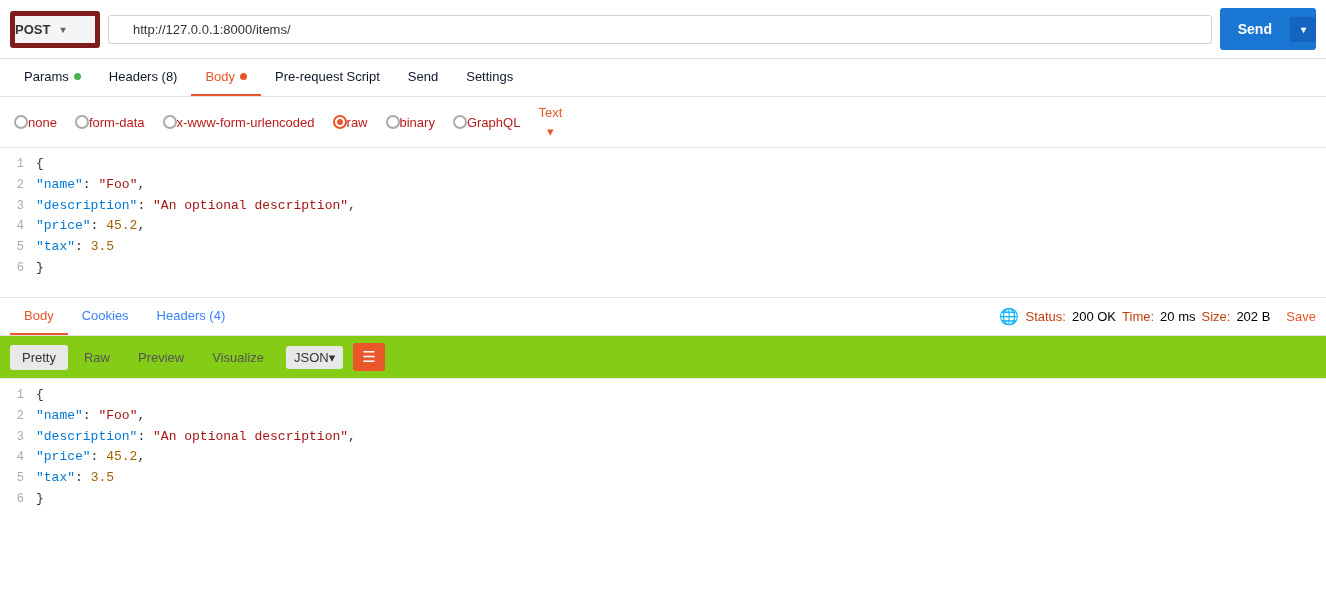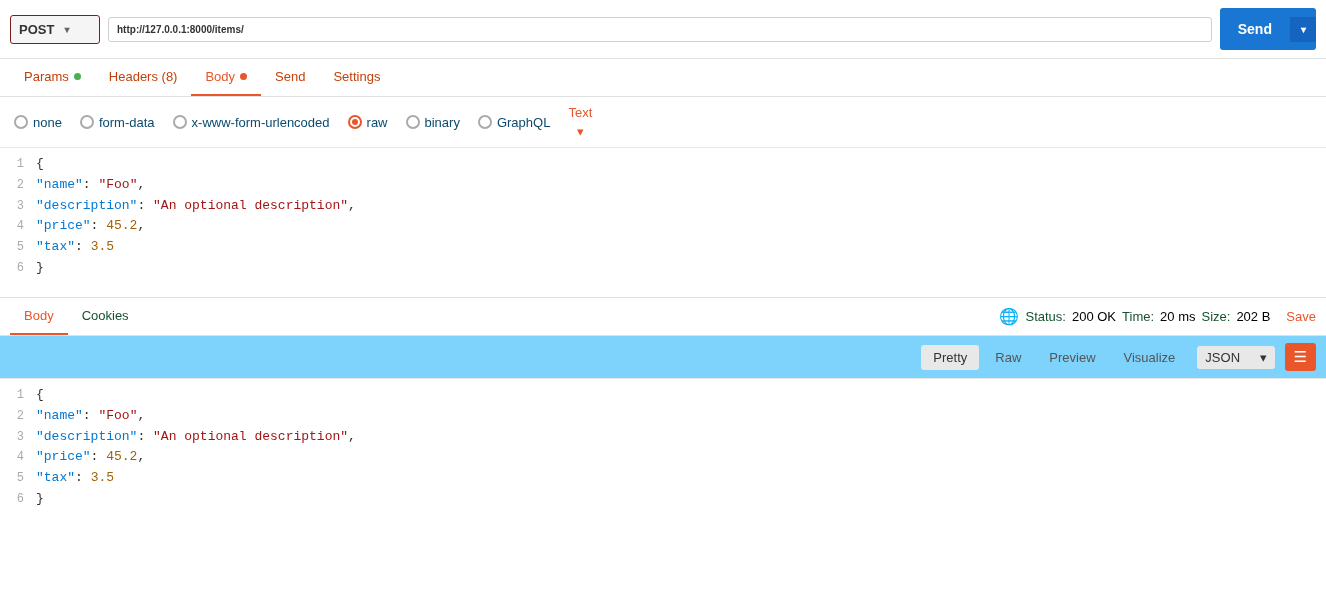--- a/index.html
+++ b/index.html
@@ -18,46 +18,45 @@
       padding: 8px 10px;
       background: #fff;
       border-bottom: 1px solid #e0e0e0;
       gap: 8px;
     }
 
     .method-select {
       display: flex;
       align-items: center;
       background: #f5f5f5;
-      border: 1px solid #7f1d1d;
-      border-radius: 3px;
-      padding: 6px 8px;
+      border: 5px solid #7f1d1d;
+      border-radius: 3px;
+      padding: 6px 0;
       font-weight: 600;
       font-size: 13px;
       color: #333;
       cursor: pointer;
       gap: 10px;
       min-width: 90px;
     }
 
     .method-select .chevron {
       color: #666;
       font-size: 10px;
     }
 
     .url-input {
       flex: 1;
       border: 1px solid #d0d0d0;
       border-radius: 3px;
-      padding: 6px 8px;
-      font-size: 10px;
+      padding: 6px 24px;
+      font-size: 13px;
       color: #333;
       outline: none;
       background: #fff;
-      font-weight: bold;
     }
 
     .send-btn {
       display: flex;
       align-items: center;
       background: #1976d2;
       color: #fff;
       border: none;
       border-radius: 3px;
       font-size: 14px;
@@ -82,21 +81,21 @@
       display: flex;
       align-items: center;
       border-bottom: 1px solid #e0e0e0;
       padding: 0 10px;
       background: #fff;
     }
 
     .req-tab {
       padding: 10px 14px;
       font-size: 13px;
-      color: #c2410c;
+      color: #0f172a;
       cursor: pointer;
       border-bottom: 2px solid transparent;
       display: flex;
       align-items: center;
       gap: 5px;
       white-space: nowrap;
     }
 
     .req-tab.active {
       color: #e8562a;
@@ -119,24 +118,23 @@
       align-items: center;
       padding: 8px 14px;
       gap: 18px;
       border-bottom: 1px solid #e8e8e8;
       background: #fff;
     }
 
     .radio-option {
       display: flex;
       align-items: center;
-      gap: 5px;
-      cursor: pointer;
-      font-size: 13px;
-      color: #0c4a6e;
+      cursor: pointer;
+      font-size: 13px;
+      color: #b91c1c;
     }
 
     .radio-dot {
       width: 14px;
       height: 14px;
       border-radius: 50%;
       border: 2px solid #aaa;
       display: flex;
       align-items: center;
       justify-content: center;
@@ -206,21 +204,21 @@
       display: flex;
       align-items: center;
       padding: 0 10px;
       border-bottom: 1px solid #e0e0e0;
       background: #fff;
     }
 
     .resp-tab {
       padding: 10px 14px;
       font-size: 13px;
-      color: #14532d;
+      color: #3b82f6;
       cursor: pointer;
       border-bottom: 2px solid transparent;
     }
 
     .resp-tab.active {
       color: #e8562a;
       border-bottom: 2px solid #e8562a;
     }
 
     .resp-status-bar {
@@ -229,32 +227,31 @@
       align-items: center;
       gap: 6px;
     }
 
     .globe-icon {
       color: #888;
       font-size: 16px;
     }
 
     .status-ok { color: #000000; font-size: 13px; }
-    .status-label { color: #14532d; font-size: 13px; }
+    .status-label { color: #c2410c; font-size: 13px; }
     .save-btn { color: #e8562a; font-size: 13px; cursor: pointer; font-weight: 500; padding-left: 10px; }
 
     
     .resp-format-bar {
       display: flex;
       align-items: center;
       padding: 7px 10px;
       gap: 4px;
       border-bottom: 1px solid #e8e8e8;
-      background: #7dd3fc;
-      justify-content: flex-end;
+      background: #84cc16;
     }
 
     .fmt-tab {
       padding: 5px 12px;
       font-size: 13px;
       color: #555;
       cursor: pointer;
       border-radius: 3px;
     }
 
@@ -264,21 +261,21 @@
       font-weight: 500;
     }
 
     .json-select {
       display: flex;
       align-items: center;
       margin-left: 6px;
       background: #e8e8e8;
       border-radius: 3px;
       padding: 4px 8px;
-      gap: 20px;
+      gap: 0;
       font-size: 13px;
       cursor: pointer;
       color: #333;
     }
 
     .wrap-btn {
       margin-left: 6px;
       background: #e8562a;
       color: #fff;
       border-radius: 3px;
@@ -319,20 +316,23 @@
     <span class="dot dot-green"></span>
   </div>
   <div class="req-tab">
     <span>Headers (8)</span>
   </div>
   <div class="req-tab active">
     <span>Body</span>
     <span class="dot dot-orange"></span>
   </div>
   <div class="req-tab">
+    <span>Pre-request Script</span>
+  </div>
+  <div class="req-tab">
     <span>Send</span>
   </div>
   <div class="req-tab">
     <span>Settings</span>
   </div>
 </div>
 
 <div class="body-types">
   <label class="radio-option">
     <div class="radio-dot"></div>
@@ -398,20 +398,23 @@
     <span class="code-content c-brace">}</span>
   </div>
 </div>
 
 <div class="response-tabs">
   <div class="resp-tab active">
     <span>Body</span>
   </div>
   <div class="resp-tab">
     <span>Cookies</span>
+  </div>
+  <div class="resp-tab">
+    <span>Headers (4)</span>
   </div>
   <div class="resp-status-bar">
     <span class="globe-icon">🌐</span>
     <span class="status-label">Status:</span>
     <span class="status-ok">200 OK</span>
     <span class="status-label">Time:</span>
     <span class="status-ok">20 ms</span>
     <span class="status-label">Size:</span>
     <span class="status-ok">202 B</span>
     <span class="save-btn">Save</span>

